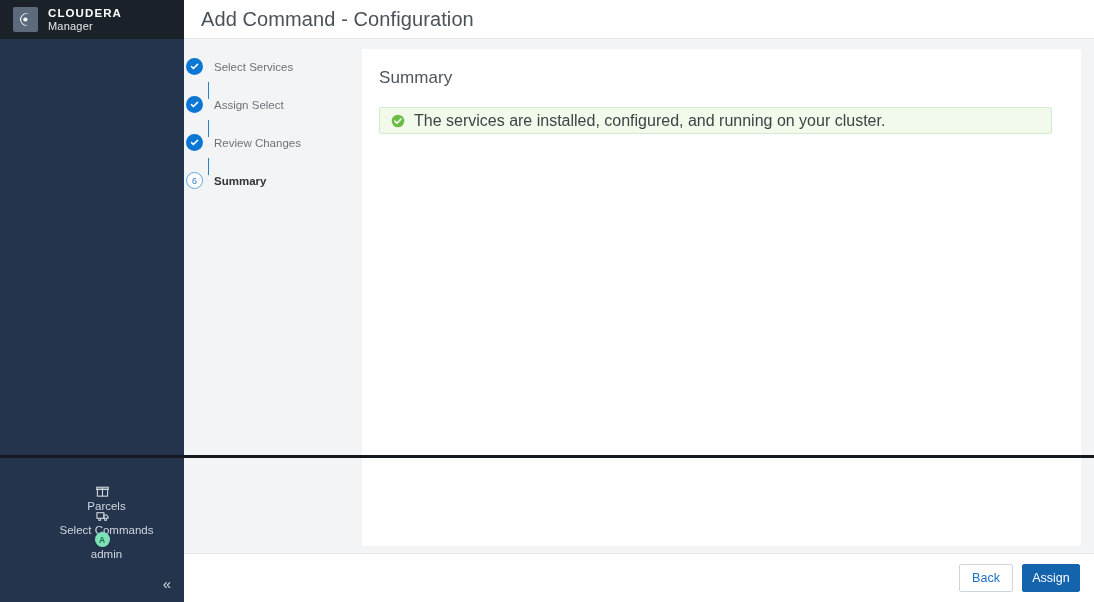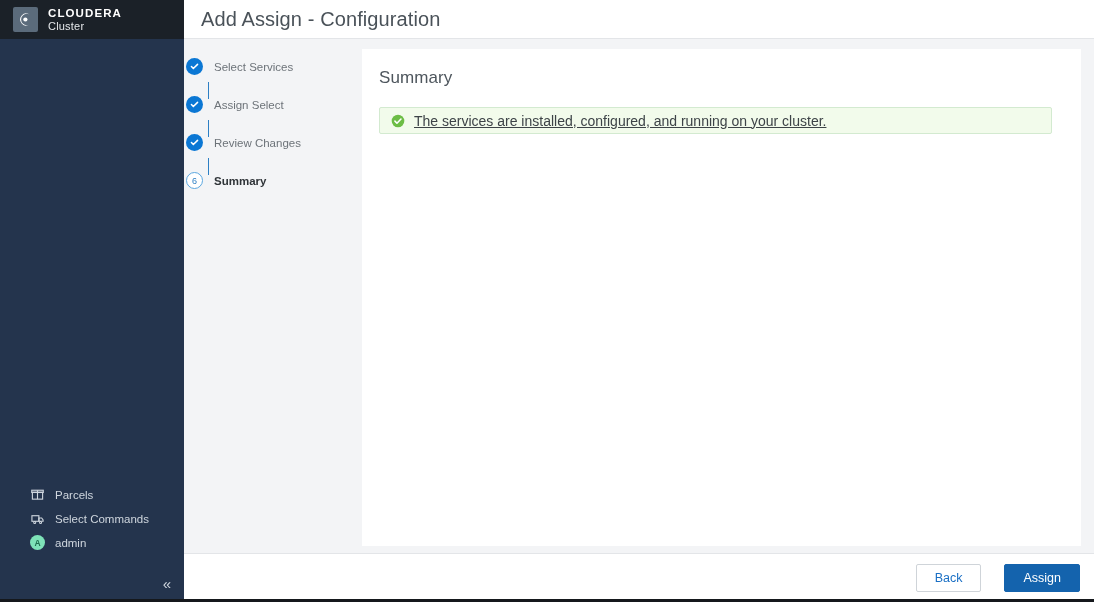--- a/index.html
+++ b/index.html
@@ -10,21 +10,21 @@
     width: 1094px;
     height: 602px;
     overflow: hidden;
     font-family: "Liberation Sans", sans-serif;
     background: #ffffff;
     color: #333;
   }
   #app {
     position: relative;
     width: 1094px;
-    height: 602px;
+    height: 458px;
     display: flex;
     background: #c4b5fd;
   }
 
   
   #sidebar {
     width: 184px;
     height: 602px;
     background: #24344d;
     position: relative;
@@ -75,20 +75,21 @@
   }
   .side-item {
     display: flex;
     align-items: center;
     height: 23px;
     padding-left: 29px;
     color: #cfd6de;
     font-size: 11.5px;
     box-sizing: border-box;
     margin-bottom: 1px;
+    flex-direction: column;
   }
   .side-item .side-icon {
     width: 17px;
     height: 17px;
     margin-right: 9px;
     flex: 0 0 17px;
     display: flex;
     align-items: center;
     justify-content: center;
     color: #cfd6de;
@@ -253,23 +254,22 @@
     padding-left: 11px;
   }
   #success-icon {
     width: 14px;
     height: 14px;
     flex: 0 0 14px;
     margin-right: 9px;
     display: block;
   }
   #success-text {
-    font-size: 14px;
+    font-size: 16px;
     color: #3d4347;
-    text-decoration: underline;
   }
 
   
   #footer {
     height: 49px;
     flex: 0 0 49px;
     background: #ffffff;
     border-top: 1px solid #e3e5e8;
     display: flex;
     align-items: center;
@@ -279,24 +279,23 @@
   }
   .btn {
     height: 28px;
     min-width: 54px;
     border-radius: 2px;
     font-size: 12.5px;
     display: inline-flex;
     align-items: center;
     justify-content: center;
     box-sizing: border-box;
-    padding: 0 18px;
+    padding: 0 6px;
     cursor: pointer;
     font-family: "Liberation Sans", sans-serif;
-    margin-left: 14px;
   }
   #back-btn {
     background: #ffffff;
     border: 1px solid #cfd4d9;
     color: #1a6fc4;
     margin-right: 9px;
   }
   #finish-btn {
     background: #1463ad;
     border: 1px solid #1463ad;
@@ -321,21 +320,21 @@
 
     <div id="brand">
       <div id="brand-logo">
         <svg width="17" height="17" viewBox="0 0 17 17" aria-hidden="true">
           <path d="M12.4 3.4a6 6 0 1 0 0 10.2 7 7 0 0 1-2.6.6 5.7 5.7 0 0 1 0-11.4 7 7 0 0 1 2.6.6z" fill="#ffffff"></path>
           <circle cx="8.4" cy="8.5" r="2.1" fill="#ffffff"></circle>
         </svg>
       </div>
       <div id="brand-text">
         <span id="brand-title">CLOUDERA</span>
-        <span id="brand-sub">Cluster</span>
+        <span id="brand-sub">Manager</span>
       </div>
     </div>
 
     <div id="sidebar-spacer"></div>
 
     <div id="sidebar-bottom">
 
       <div class="side-item">
         <span class="side-icon">
           <svg width="13" height="13" viewBox="0 0 14 14" aria-hidden="true">
@@ -370,21 +369,21 @@
     </div>
 
     <div id="sidebar-footer">
       <span id="collapse-btn">«</span>
     </div>
   </div>
 
   <div id="main">
 
     <div id="topbar">
-      <span id="page-title">Add Assign - Configuration</span>
+      <span id="page-title">Add Command - Configuration</span>
     </div>
 
     <div id="body-area">
 
       <div id="steps-panel">
         <div id="steps-list">
 
           <div class="step">
             <span class="step-marker">
               <svg class="tick" viewBox="0 0 10 10" aria-hidden="true">

